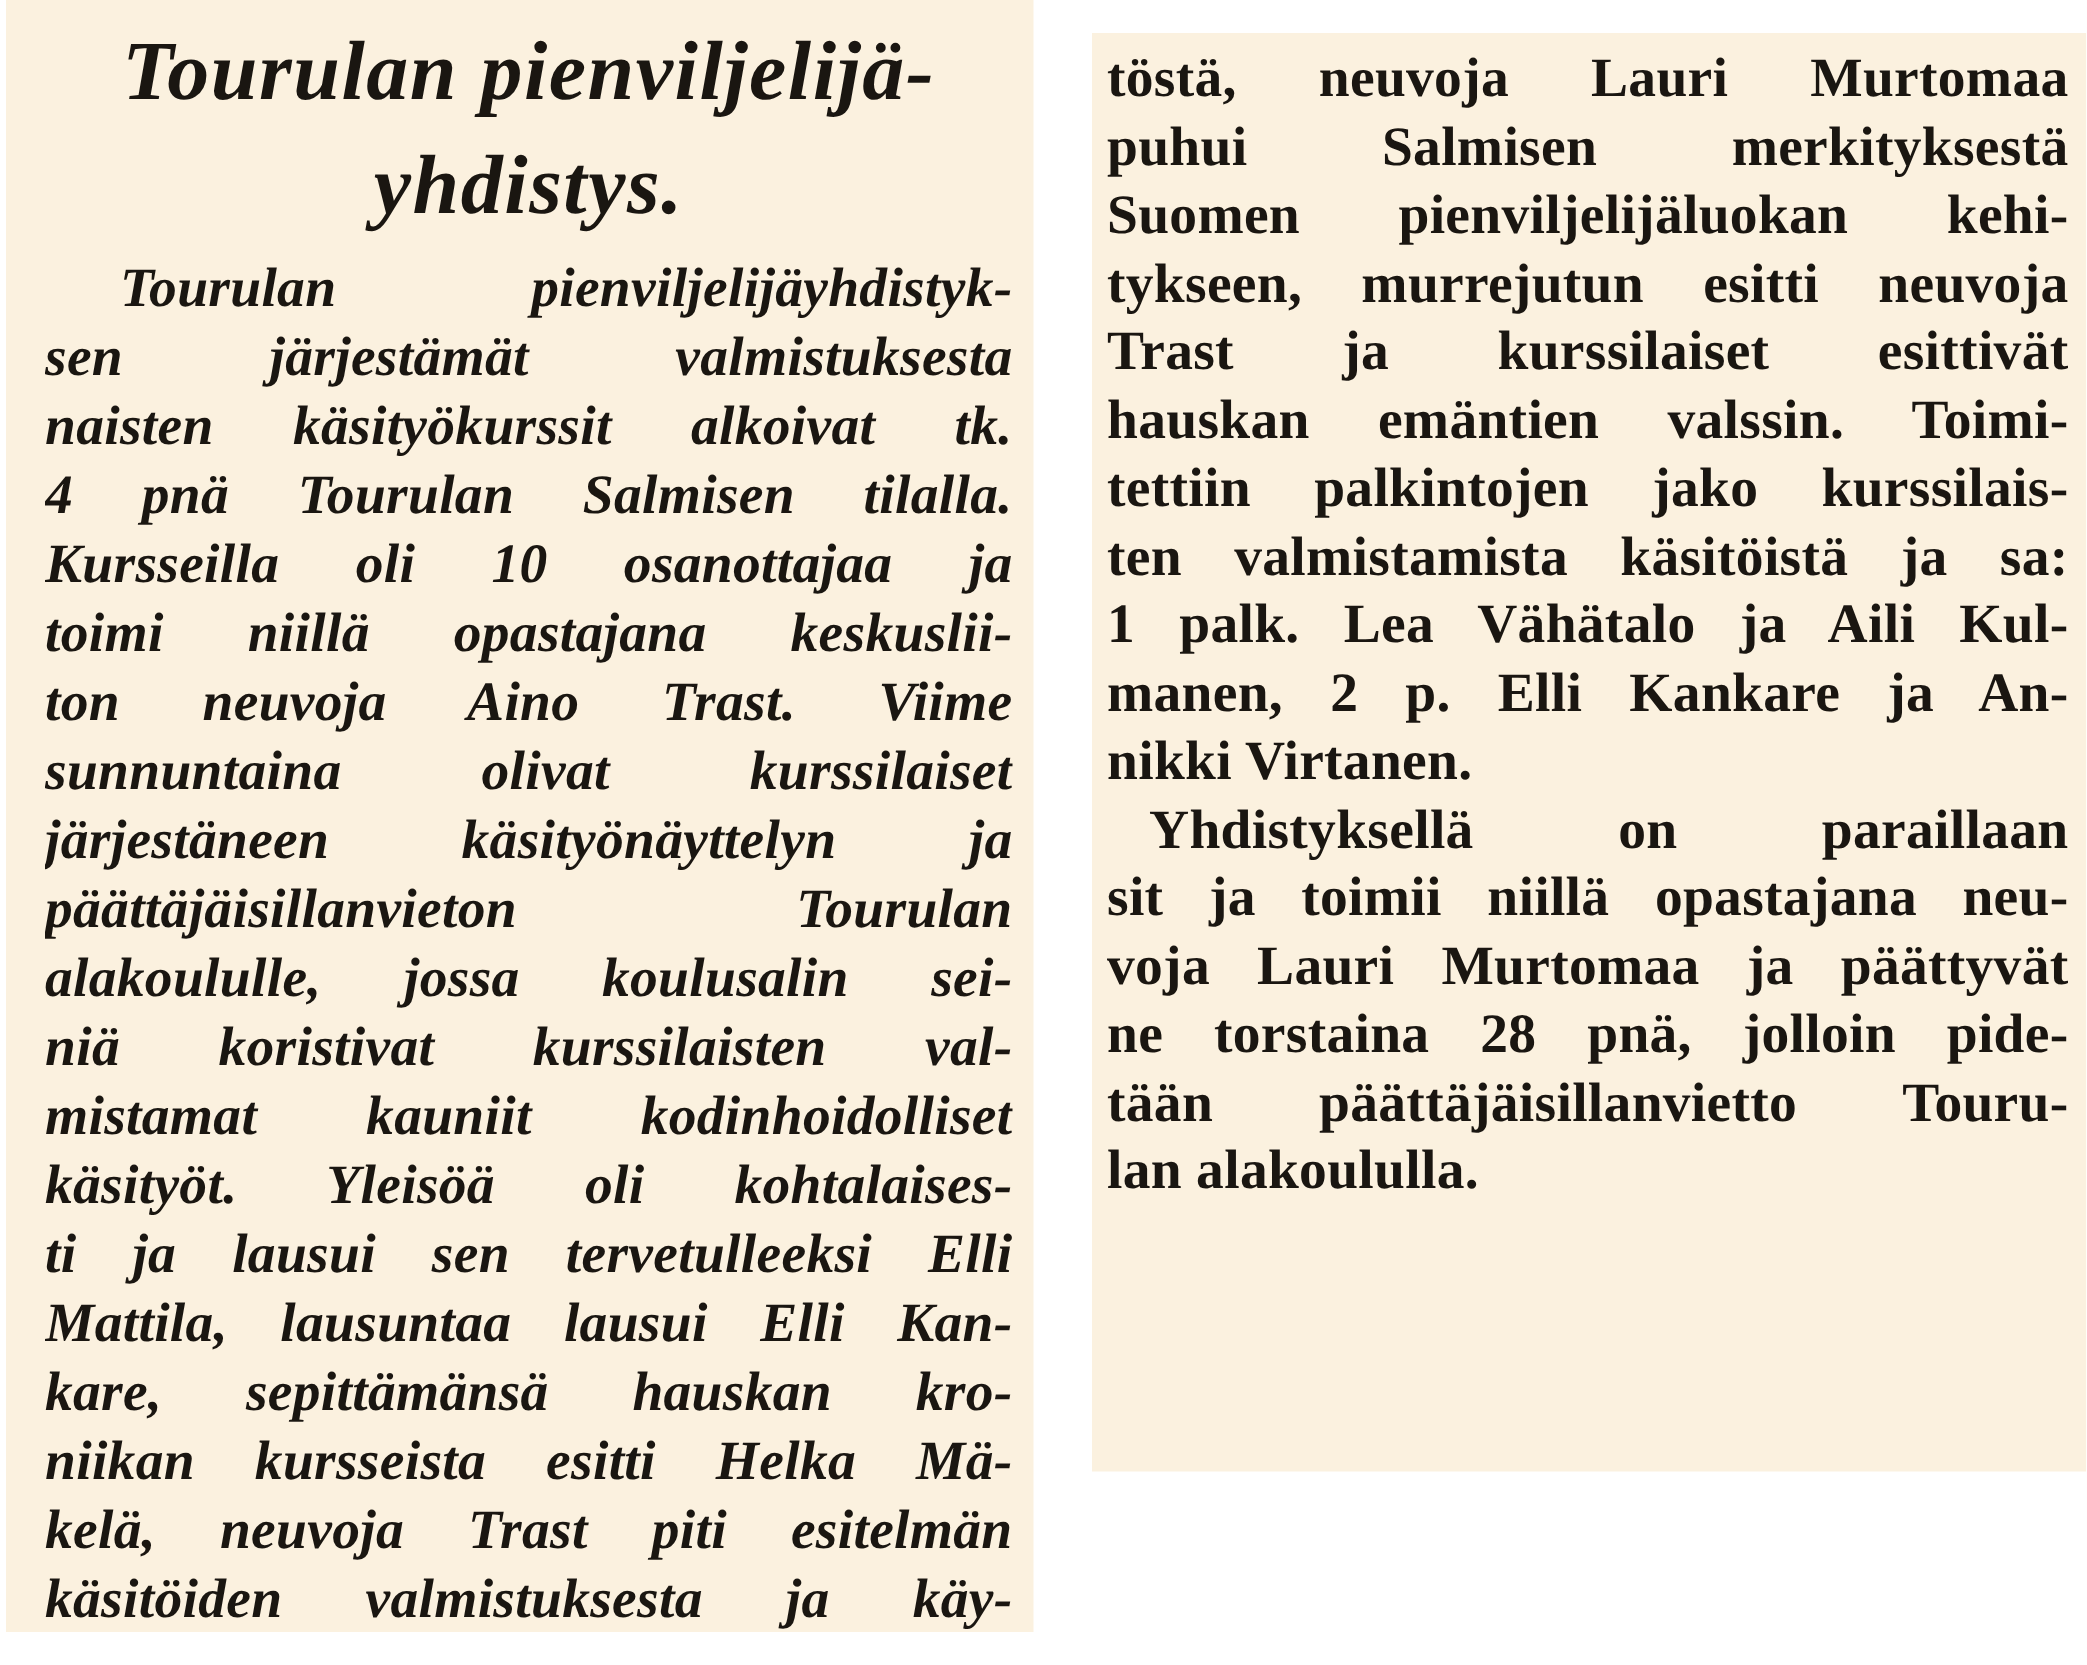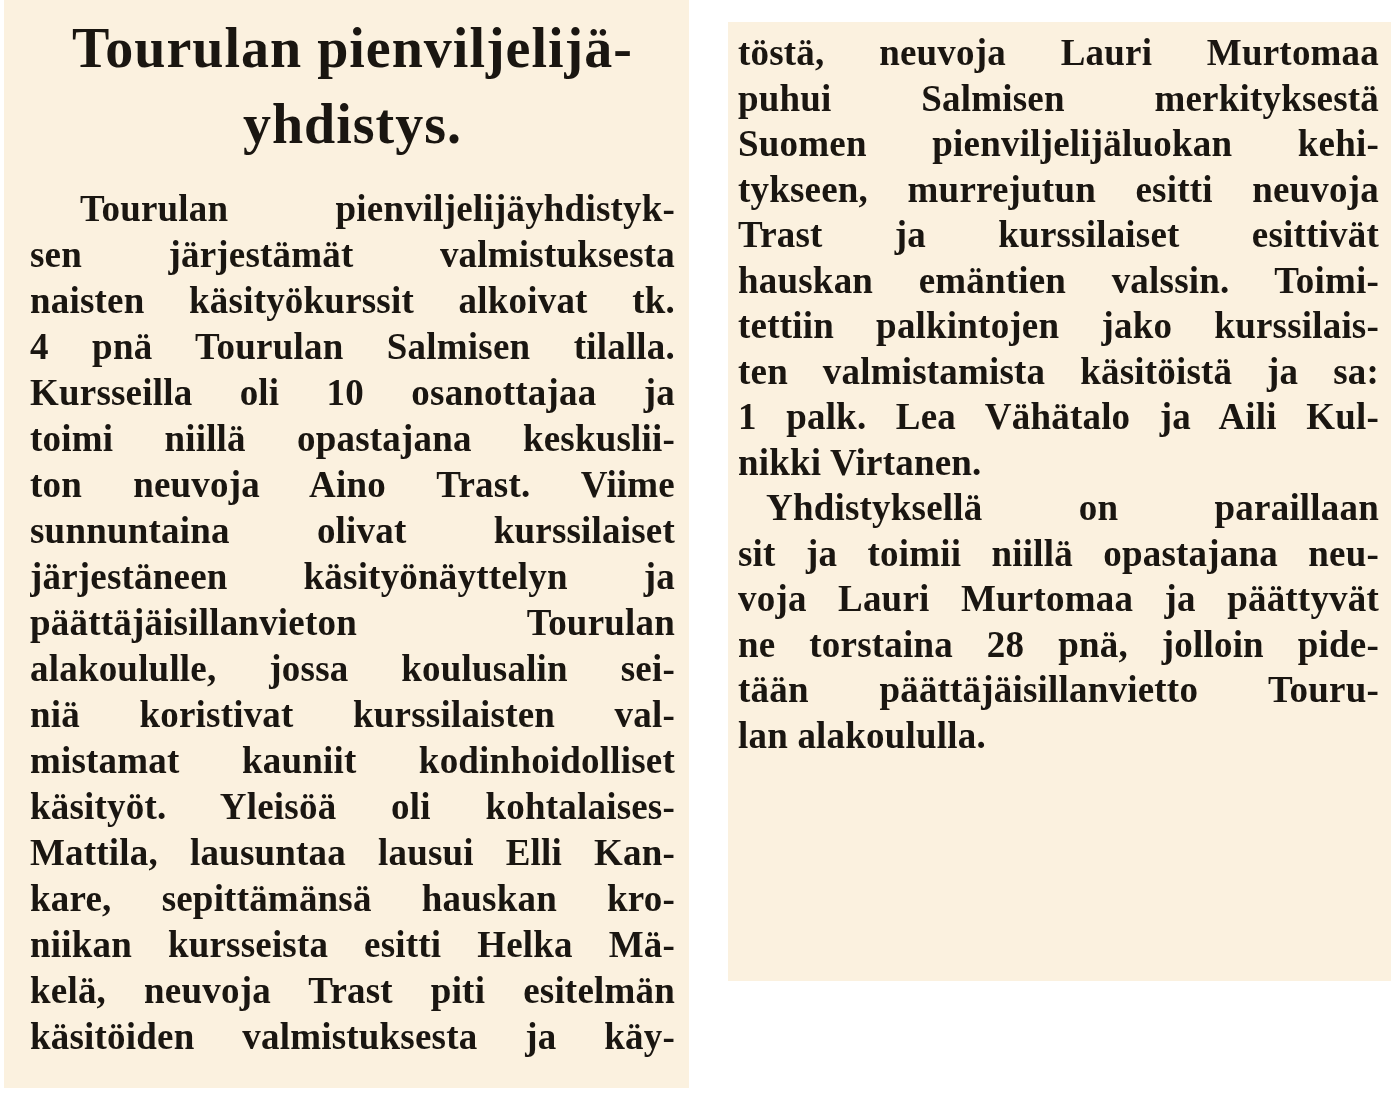--- a/index.html
+++ b/index.html
@@ -19,36 +19,37 @@
     color:var(--ink);
   }
   .clip{
     position:absolute;
     background:var(--paper);
   }
   .clip-left{
     left:4px; top:0;
     width:685px; height:1088px;
     padding:10px 14px 0 26px;
+    font-style:italic;
   }
   .clip-right{
     left:728px; top:22px;
     width:663px; height:959px;
     padding:8px 12px 0 10px;
   }
   .headline{
     font-size:56px;
     font-weight:700;
     line-height:76px;
     text-align:center;
     letter-spacing:1px;
   }
   .headline .hl-line{display:block;}
   .bodytext{
-    margin-top:24px;
+    margin-top:8px;
     font-size:37px;
     font-weight:700;
     letter-spacing:0.2px;
   }
   .clip-left .bodytext .line{line-height:46px;}
   .clip-right .bodytext{margin-top:0;}
   .clip-right .bodytext .line{line-height:45.5px;}
   .line{
     white-space:normal;
     text-align:justify;
@@ -81,39 +82,41 @@
         <div class="line">Kursseilla oli 10 osanottajaa ja</div>
         <div class="line">toimi niillä opastajana keskuslii-</div>
         <div class="line">ton neuvoja Aino Trast. Viime</div>
         <div class="line">sunnuntaina olivat kurssilaiset</div>
         <div class="line">järjestäneen käsityönäyttelyn ja</div>
         <div class="line">päättäjäisillanvieton Tourulan</div>
         <div class="line">alakoululle, jossa koulusalin sei-</div>
         <div class="line">niä koristivat kurssilaisten val-</div>
         <div class="line">mistamat kauniit kodinhoidolliset</div>
         <div class="line">käsityöt. Yleisöä oli kohtalaises-</div>
+        <div class="line">ti ja lausui sen tervetulleeksi Elli</div>
         <div class="line">Mattila, lausuntaa lausui Elli Kan-</div>
         <div class="line">kare, sepittämänsä hauskan kro-</div>
         <div class="line">niikan kursseista esitti Helka Mä-</div>
         <div class="line">kelä, neuvoja Trast piti esitelmän</div>
         <div class="line">käsitöiden valmistuksesta ja käy-</div>
       </div>
   </div>
 
   <div class="clip clip-right">
     <div class="bodytext">
         <div class="line">töstä, neuvoja Lauri Murtomaa</div>
         <div class="line">puhui Salmisen merkityksestä</div>
         <div class="line">Suomen pienviljelijäluokan kehi-</div>
         <div class="line">tykseen, murrejutun esitti neuvoja</div>
         <div class="line">Trast ja kurssilaiset esittivät</div>
         <div class="line">hauskan emäntien valssin. Toimi-</div>
         <div class="line">tettiin palkintojen jako kurssilais-</div>
         <div class="line">ten valmistamista käsitöistä ja sa:</div>
         <div class="line">1 palk. Lea Vähätalo ja Aili Kul-</div>
+        <div class="line">manen, 2 p. Elli Kankare ja An-</div>
         <div class="line nojust">nikki Virtanen.</div>
         <div class="line indent">Yhdistyksellä on paraillaan</div>
         <div class="line">sit ja toimii niillä opastajana neu-</div>
         <div class="line">voja Lauri Murtomaa ja päättyvät</div>
         <div class="line">ne torstaina 28 pnä, jolloin pide-</div>
         <div class="line">tään päättäjäisillanvietto Touru-</div>
         <div class="line nojust">lan alakoululla.</div>
       </div>
   </div>
 

